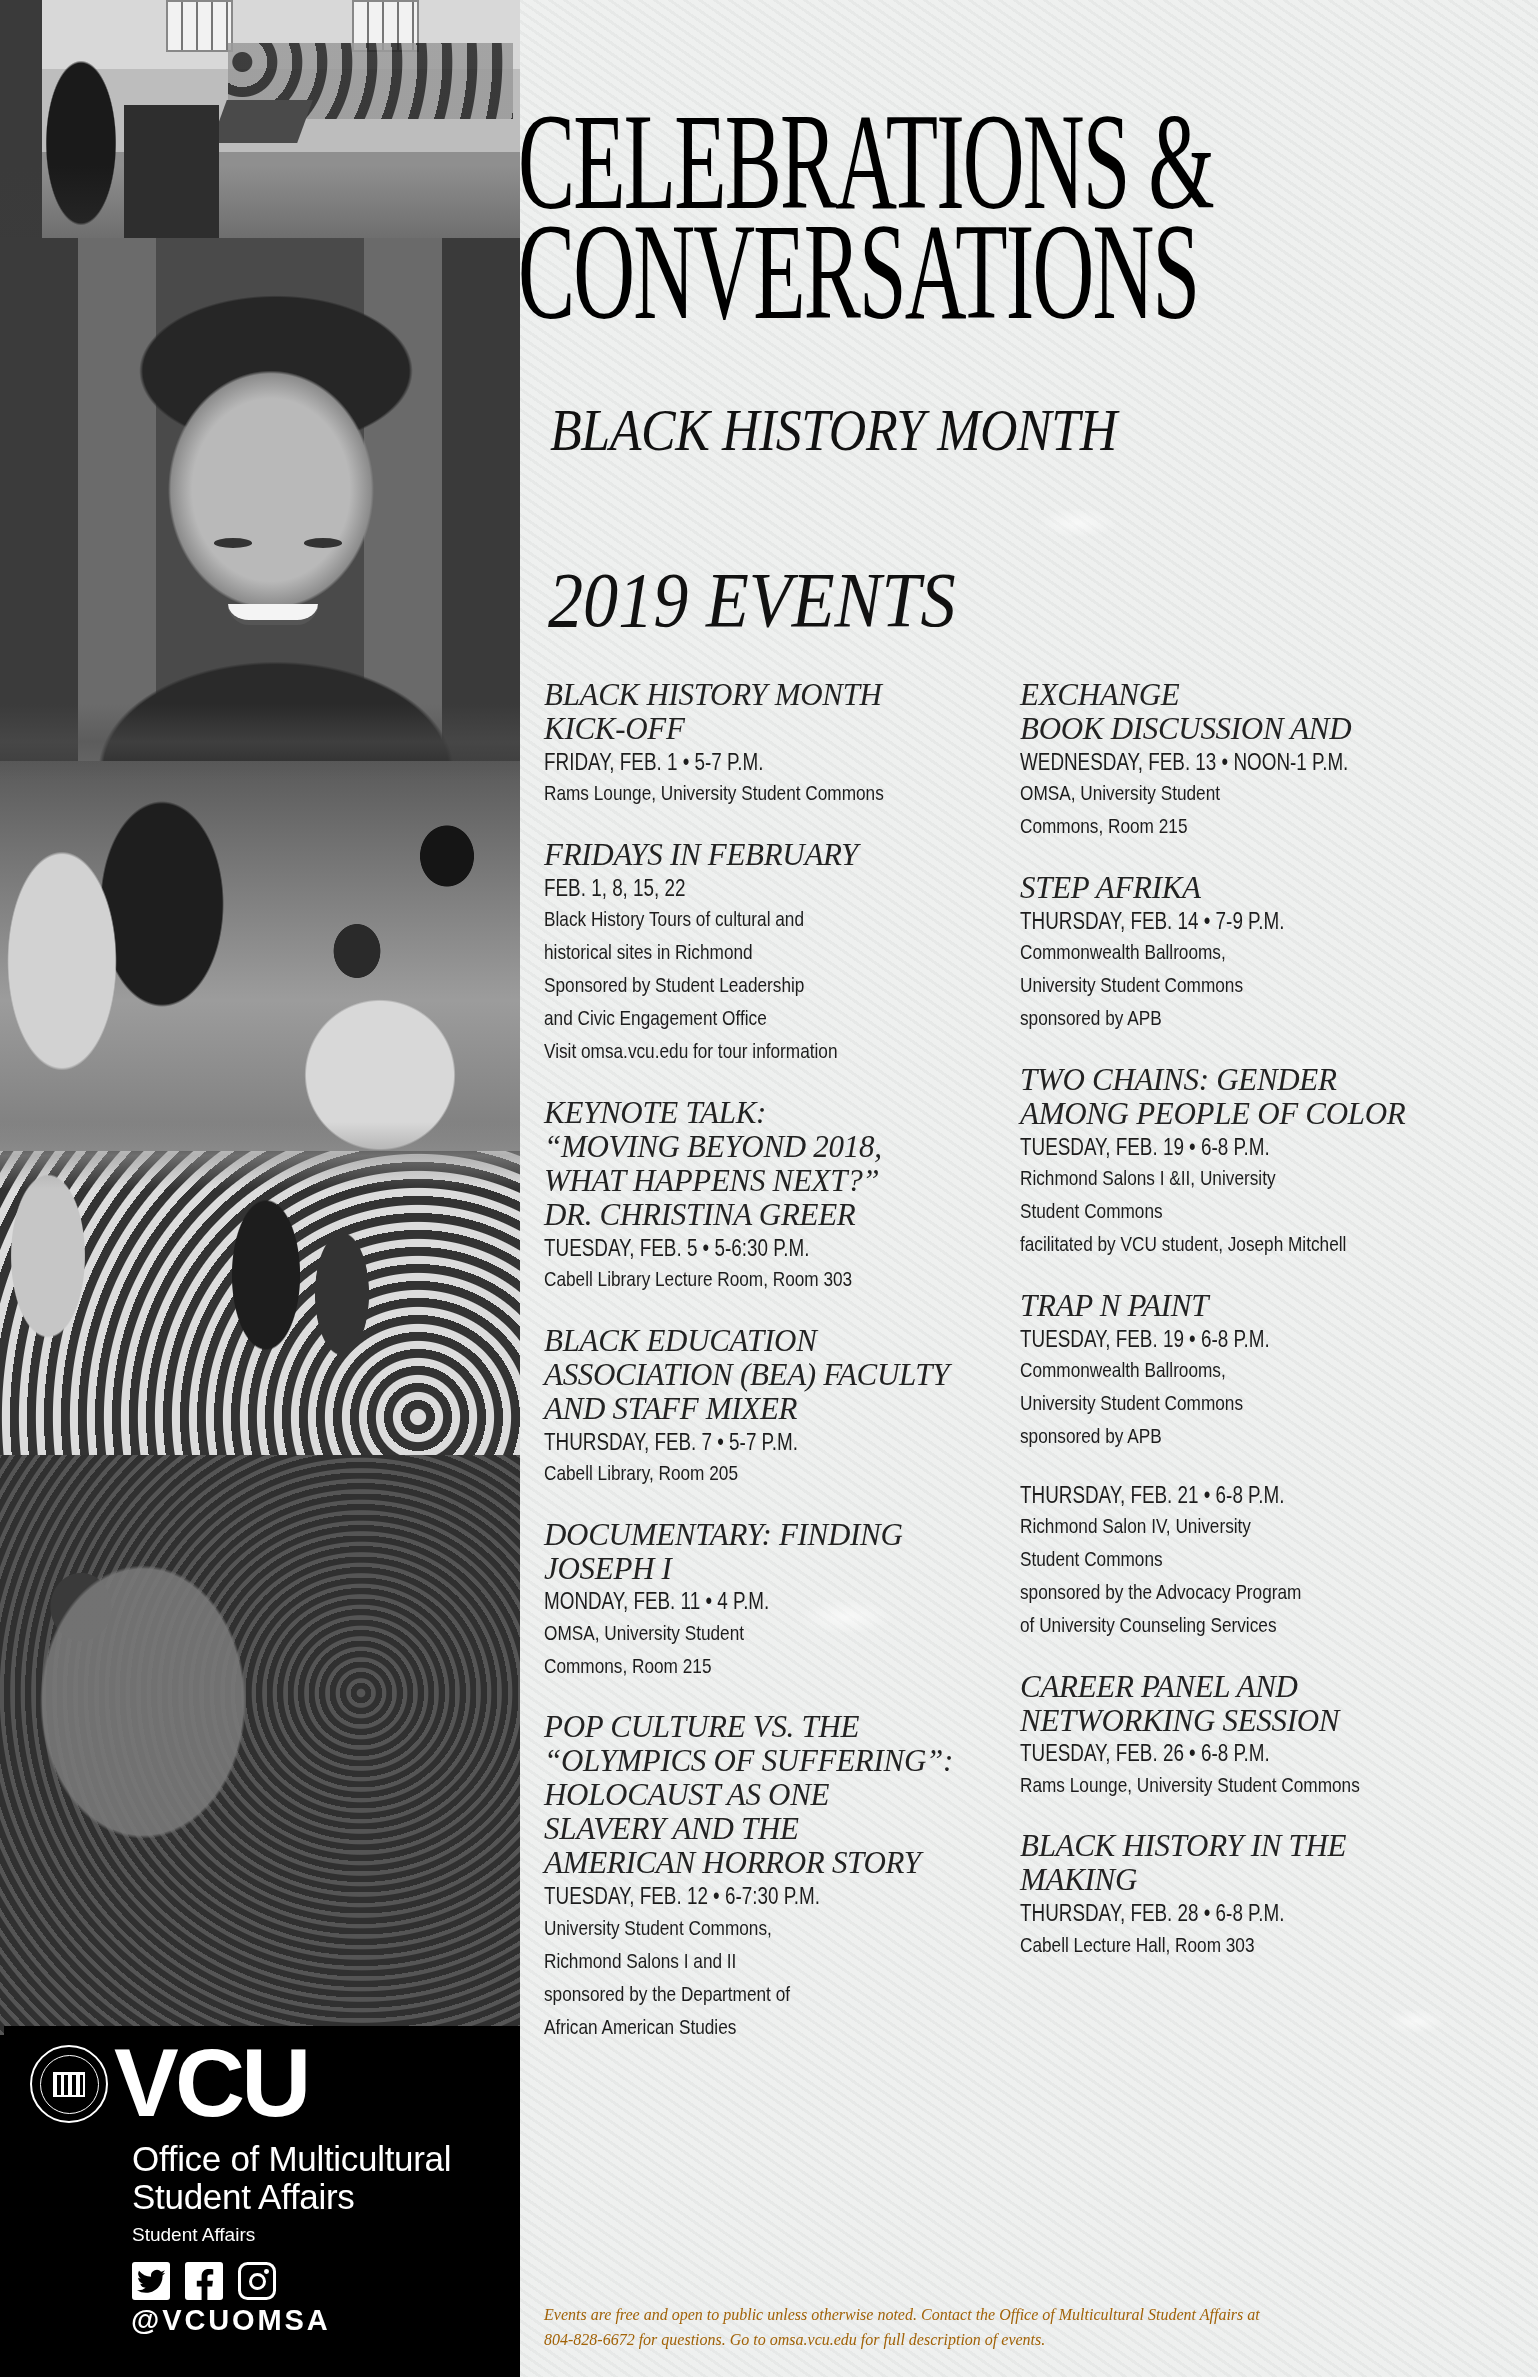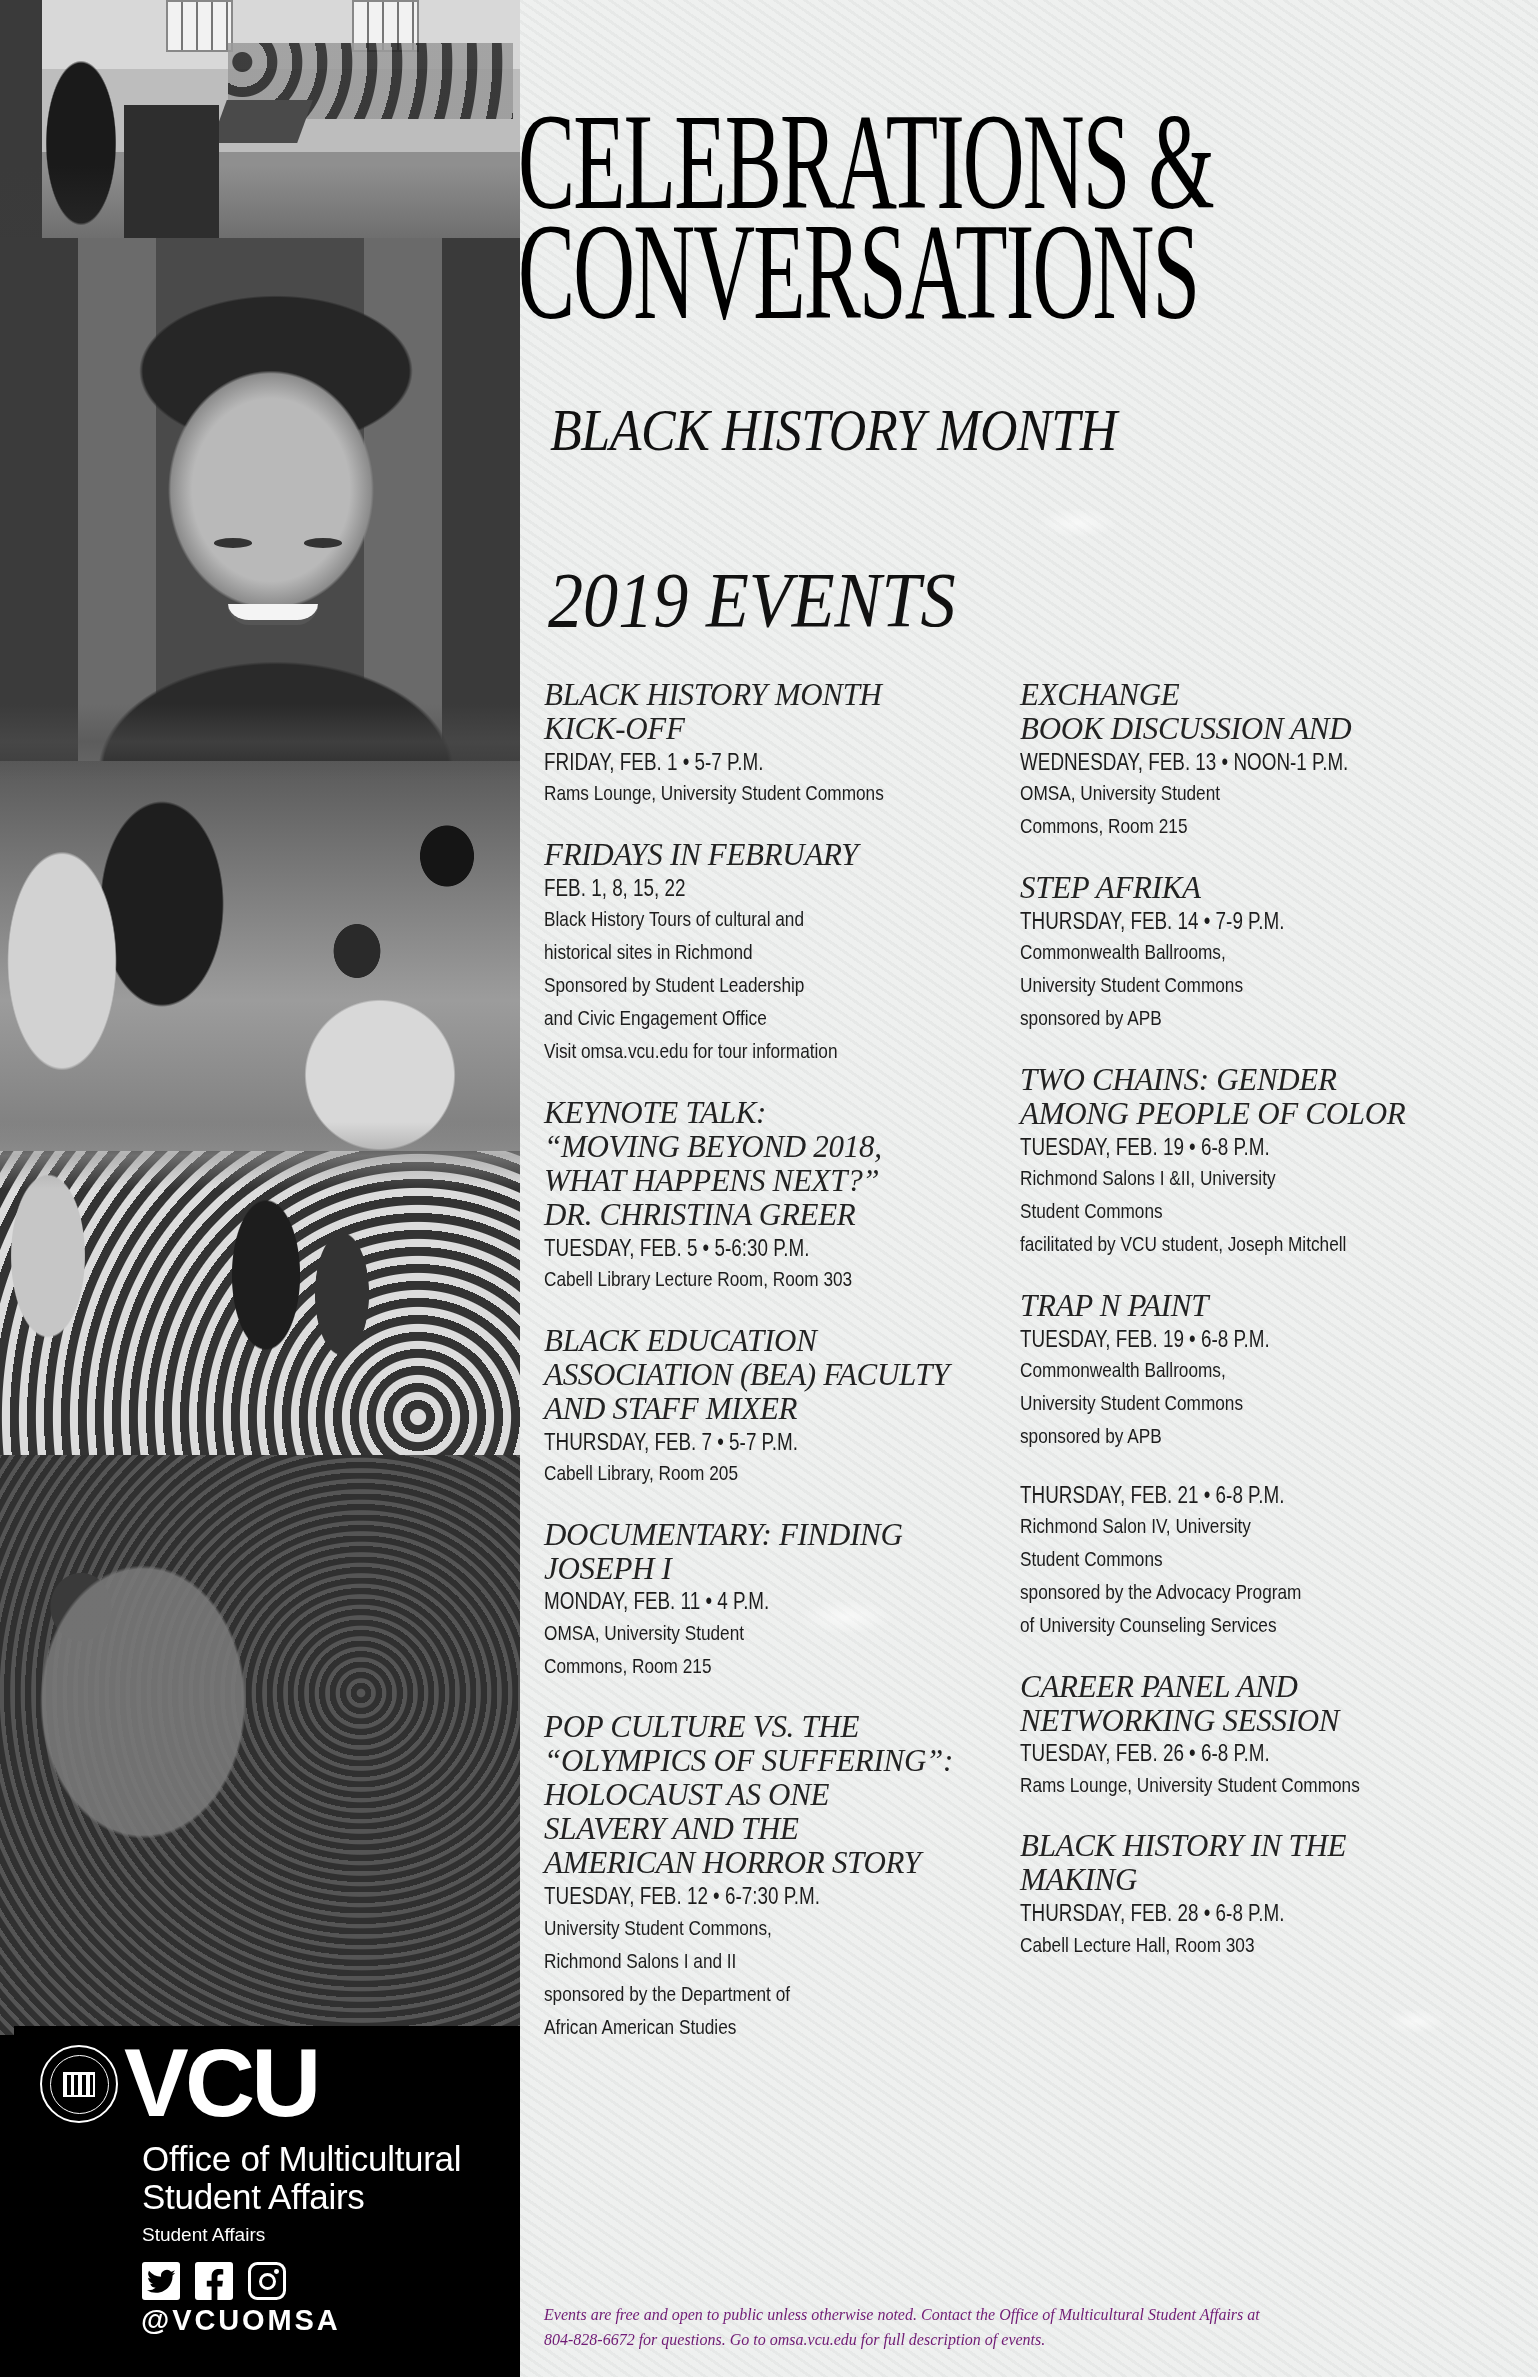--- a/index.html
+++ b/index.html
@@ -77,21 +77,21 @@
       radial-gradient(ellipse 143px 190px at 143px 247px, rgba(120,120,120,.9) 0 70%, transparent 72%),
       radial-gradient(ellipse 43px 48px at 81px 152px, #3a3a3a 0 70%, transparent 72%),
       repeating-radial-gradient(circle at 361px 238px, #555 0 3.8px, #303030 4.8px 10.5px),
       linear-gradient(180deg, #555 0%, #2a2a2a 60%, #000 100%);
   }
   .photo-fade { position:absolute; left:0; width:520px; }
   .fade-1 { top: 704px; height: 76px; background: linear-gradient(180deg, transparent, rgba(80,80,80,.55), transparent); }
   .fade-2 { top: 1122px; height: 67px; background: linear-gradient(180deg, transparent, rgba(150,150,150,.6), transparent); }
 
   
-  .logo-block { position:absolute; left:14px; top:2026px; width:520px; height:352px; background:#000; color:#fff;padding-left:16px; }
+  .logo-block { position:absolute; left:4px; top:2026px; width:520px; height:352px; background:#000; color:#fff;padding-left:16px; }
   .seal { position:absolute; left:26px; top:19px; width:78px; height:78px; border-radius:50%; border:2.9px solid #fff; background:#000; }
   .seal::before { content:""; position:absolute; left:7.6px; top:7.6px; width:57px; height:57px; border-radius:50%; border:1.9px solid #fff; }
   .seal .columns { position:absolute; left:21px; top:25px; width:32px; height:25px;
       background: repeating-linear-gradient(90deg, #fff 0 3.8px, #000 3.8px 7.6px); border-top:3.8px solid #fff; border-bottom:2.9px solid #fff; }
   .vcu-wordmark { position:absolute; left:110px; top:11.4px; font-family:"Liberation Sans", sans-serif; font-weight:700; font-size:97px; line-height:91px; letter-spacing:-3.8px; color:#fff; }
   .omsa-name { position:absolute; left:128px; top:114px; font-size:35px; line-height:38px; font-weight:400; color:#fff; letter-spacing:-0.3px; }
   .sa-label { position:absolute; left:128px; top:197px; font-size:19px; line-height:23px; color:#fff; }
   .social-icons { position:absolute; left:128px; top:236px; height:38px; display:flex; gap:15px; }
   .social { width:38px; height:38px; display:flex; align-items:center; justify-content:center; }
   .social.twitter { background:#fff; border-radius:2.9px; }
@@ -135,21 +135,21 @@
     font-family:"Liberation Sans", sans-serif; font-size:23px; line-height:28.5px; color:#1c1c1c;
     transform: scaleX(.82); transform-origin:left top; white-space:nowrap; margin-top:1.9px;
   }
   .event-details { transform: scaleX(.82); transform-origin:left top; }
   .event-details span {
     display:block; font-family:"Liberation Sans", sans-serif; font-size:21px; line-height:33px; color:#1c1c1c; white-space:nowrap;
   }
 
   .footer-note {
     position:absolute; left:544px; top:2302px; width:980px;
-    font-family:"Liberation Serif", serif; font-style:italic; font-size:16px; line-height:25px; color:#701a75;
+    font-family:"Liberation Serif", serif; font-style:italic; font-size:16px; line-height:25px; color:#a16207;
   }
   .footer-note span { display:block; white-space:nowrap; }
 </style>
 </head>
 <body>
 
 <div class="paper"></div>
 
 <div class="photo-col">
   <div class="photo photo-classroom">

